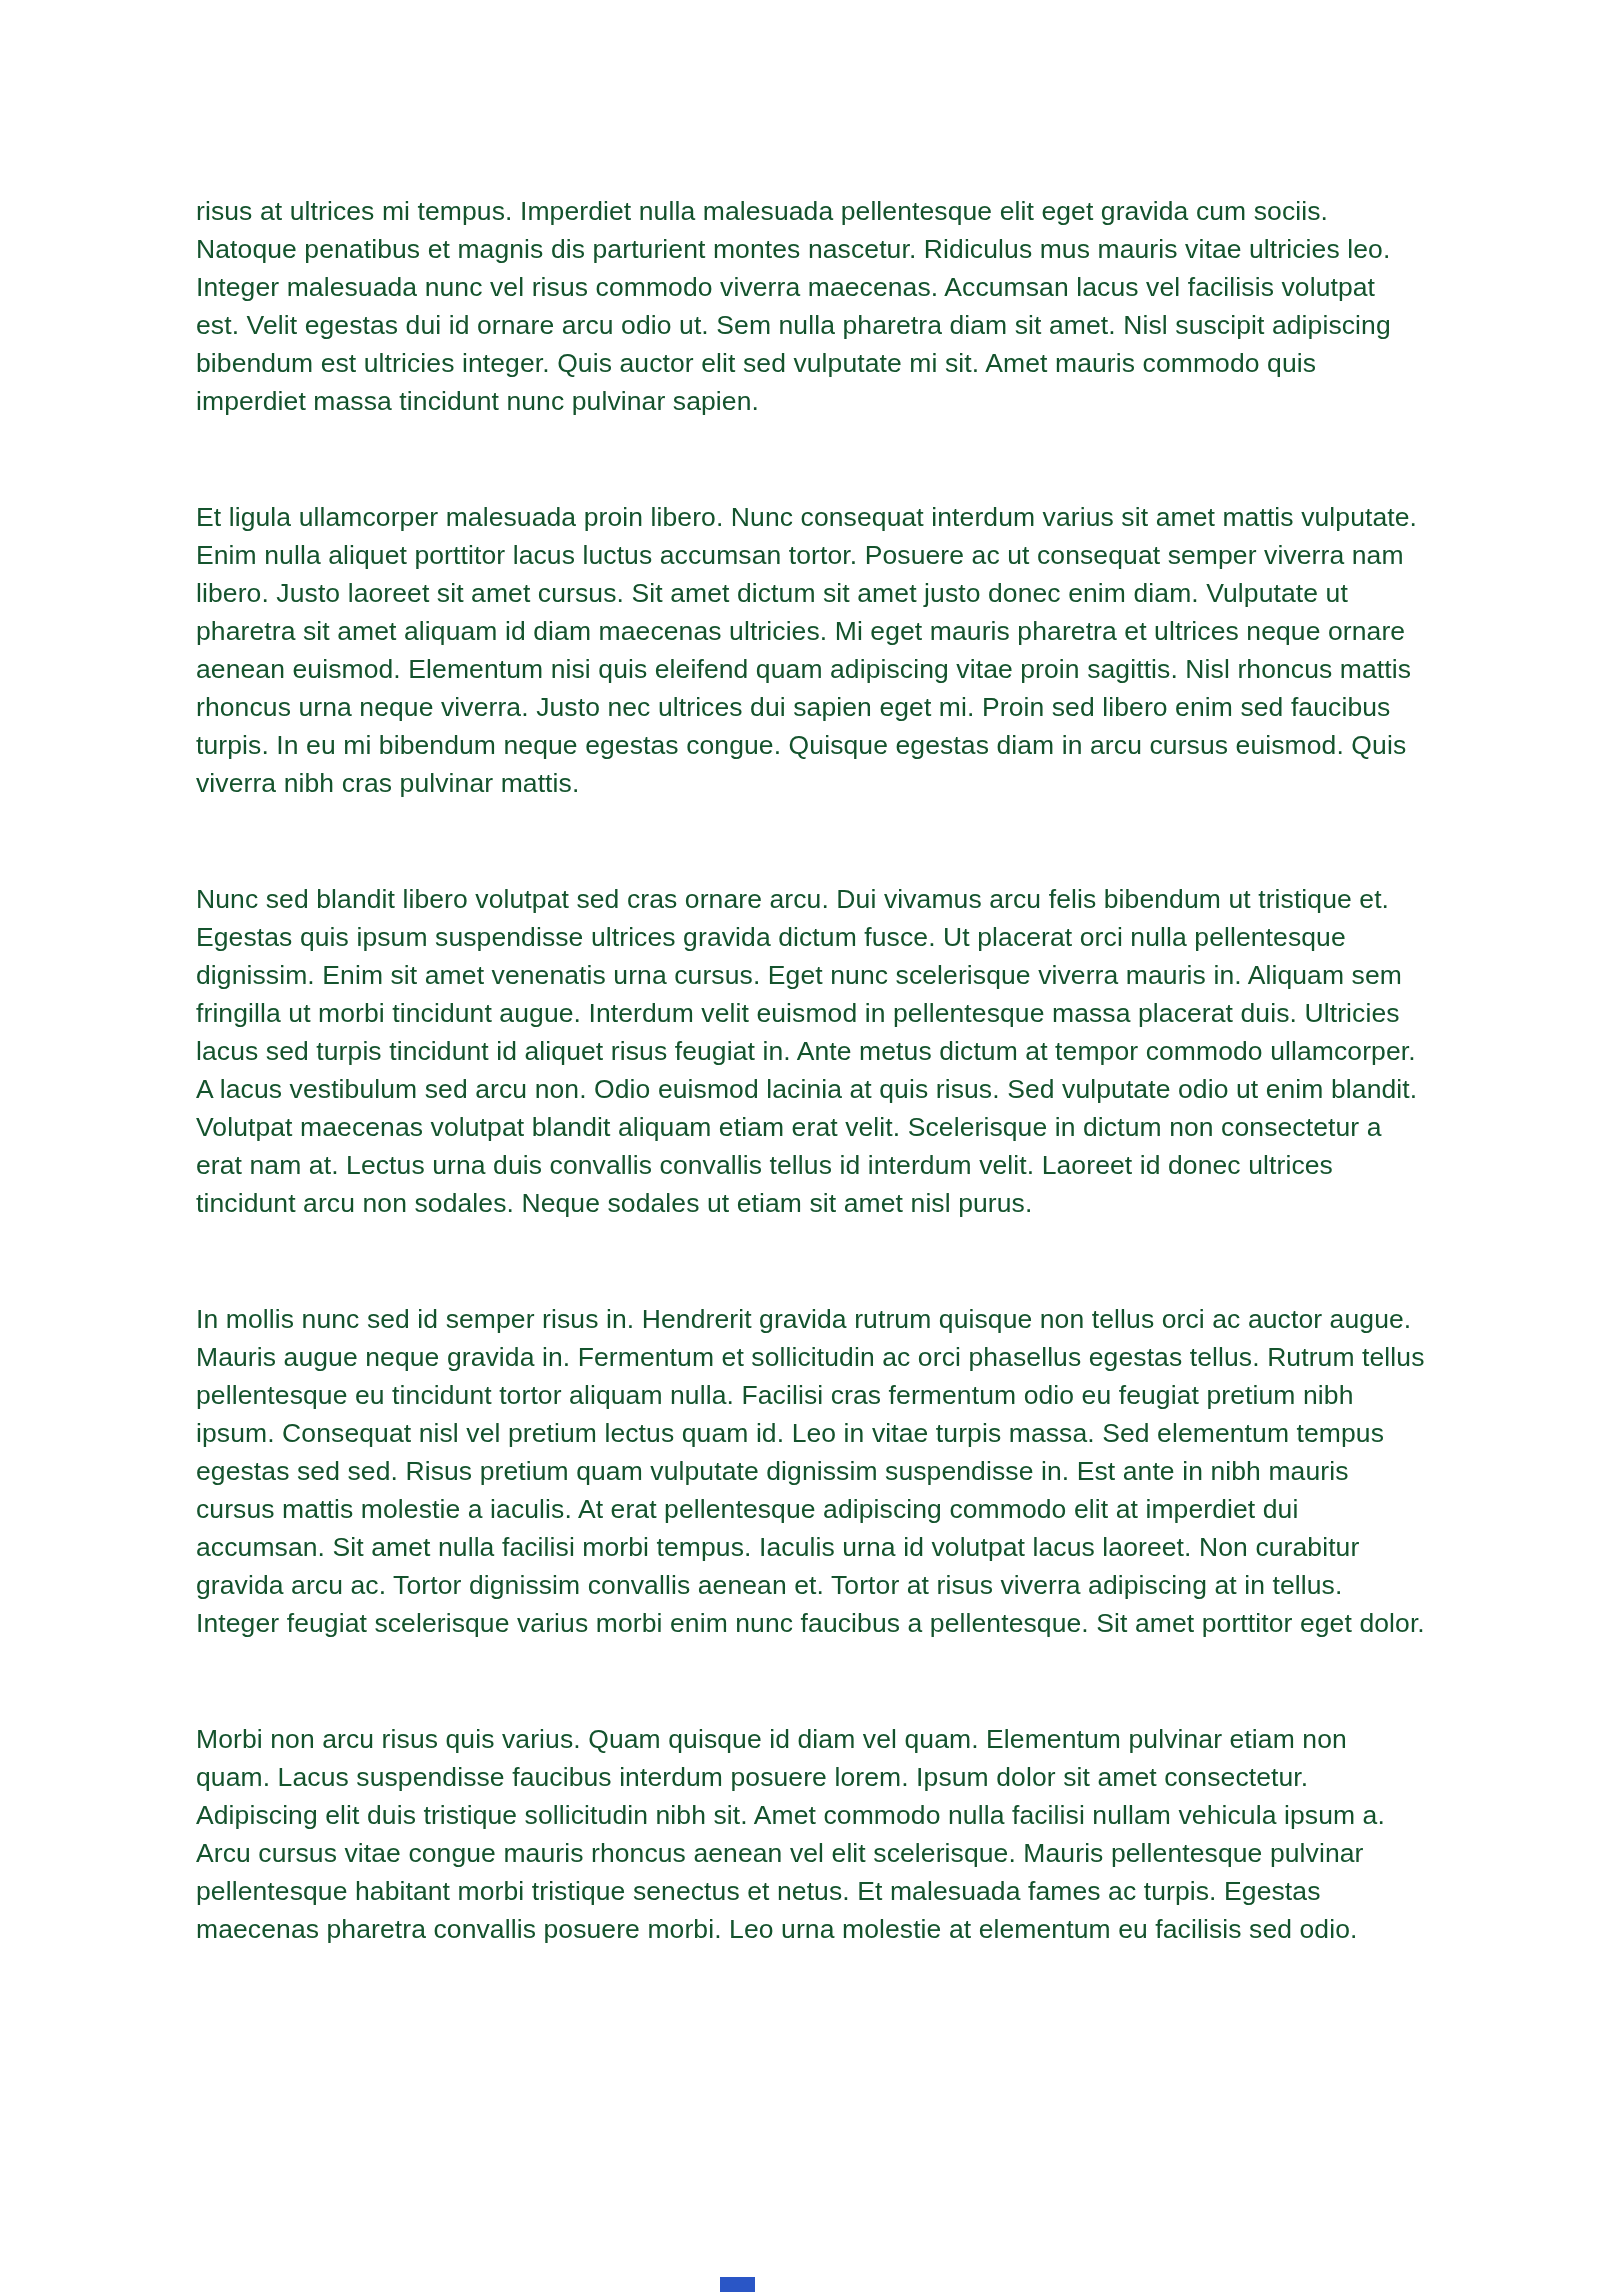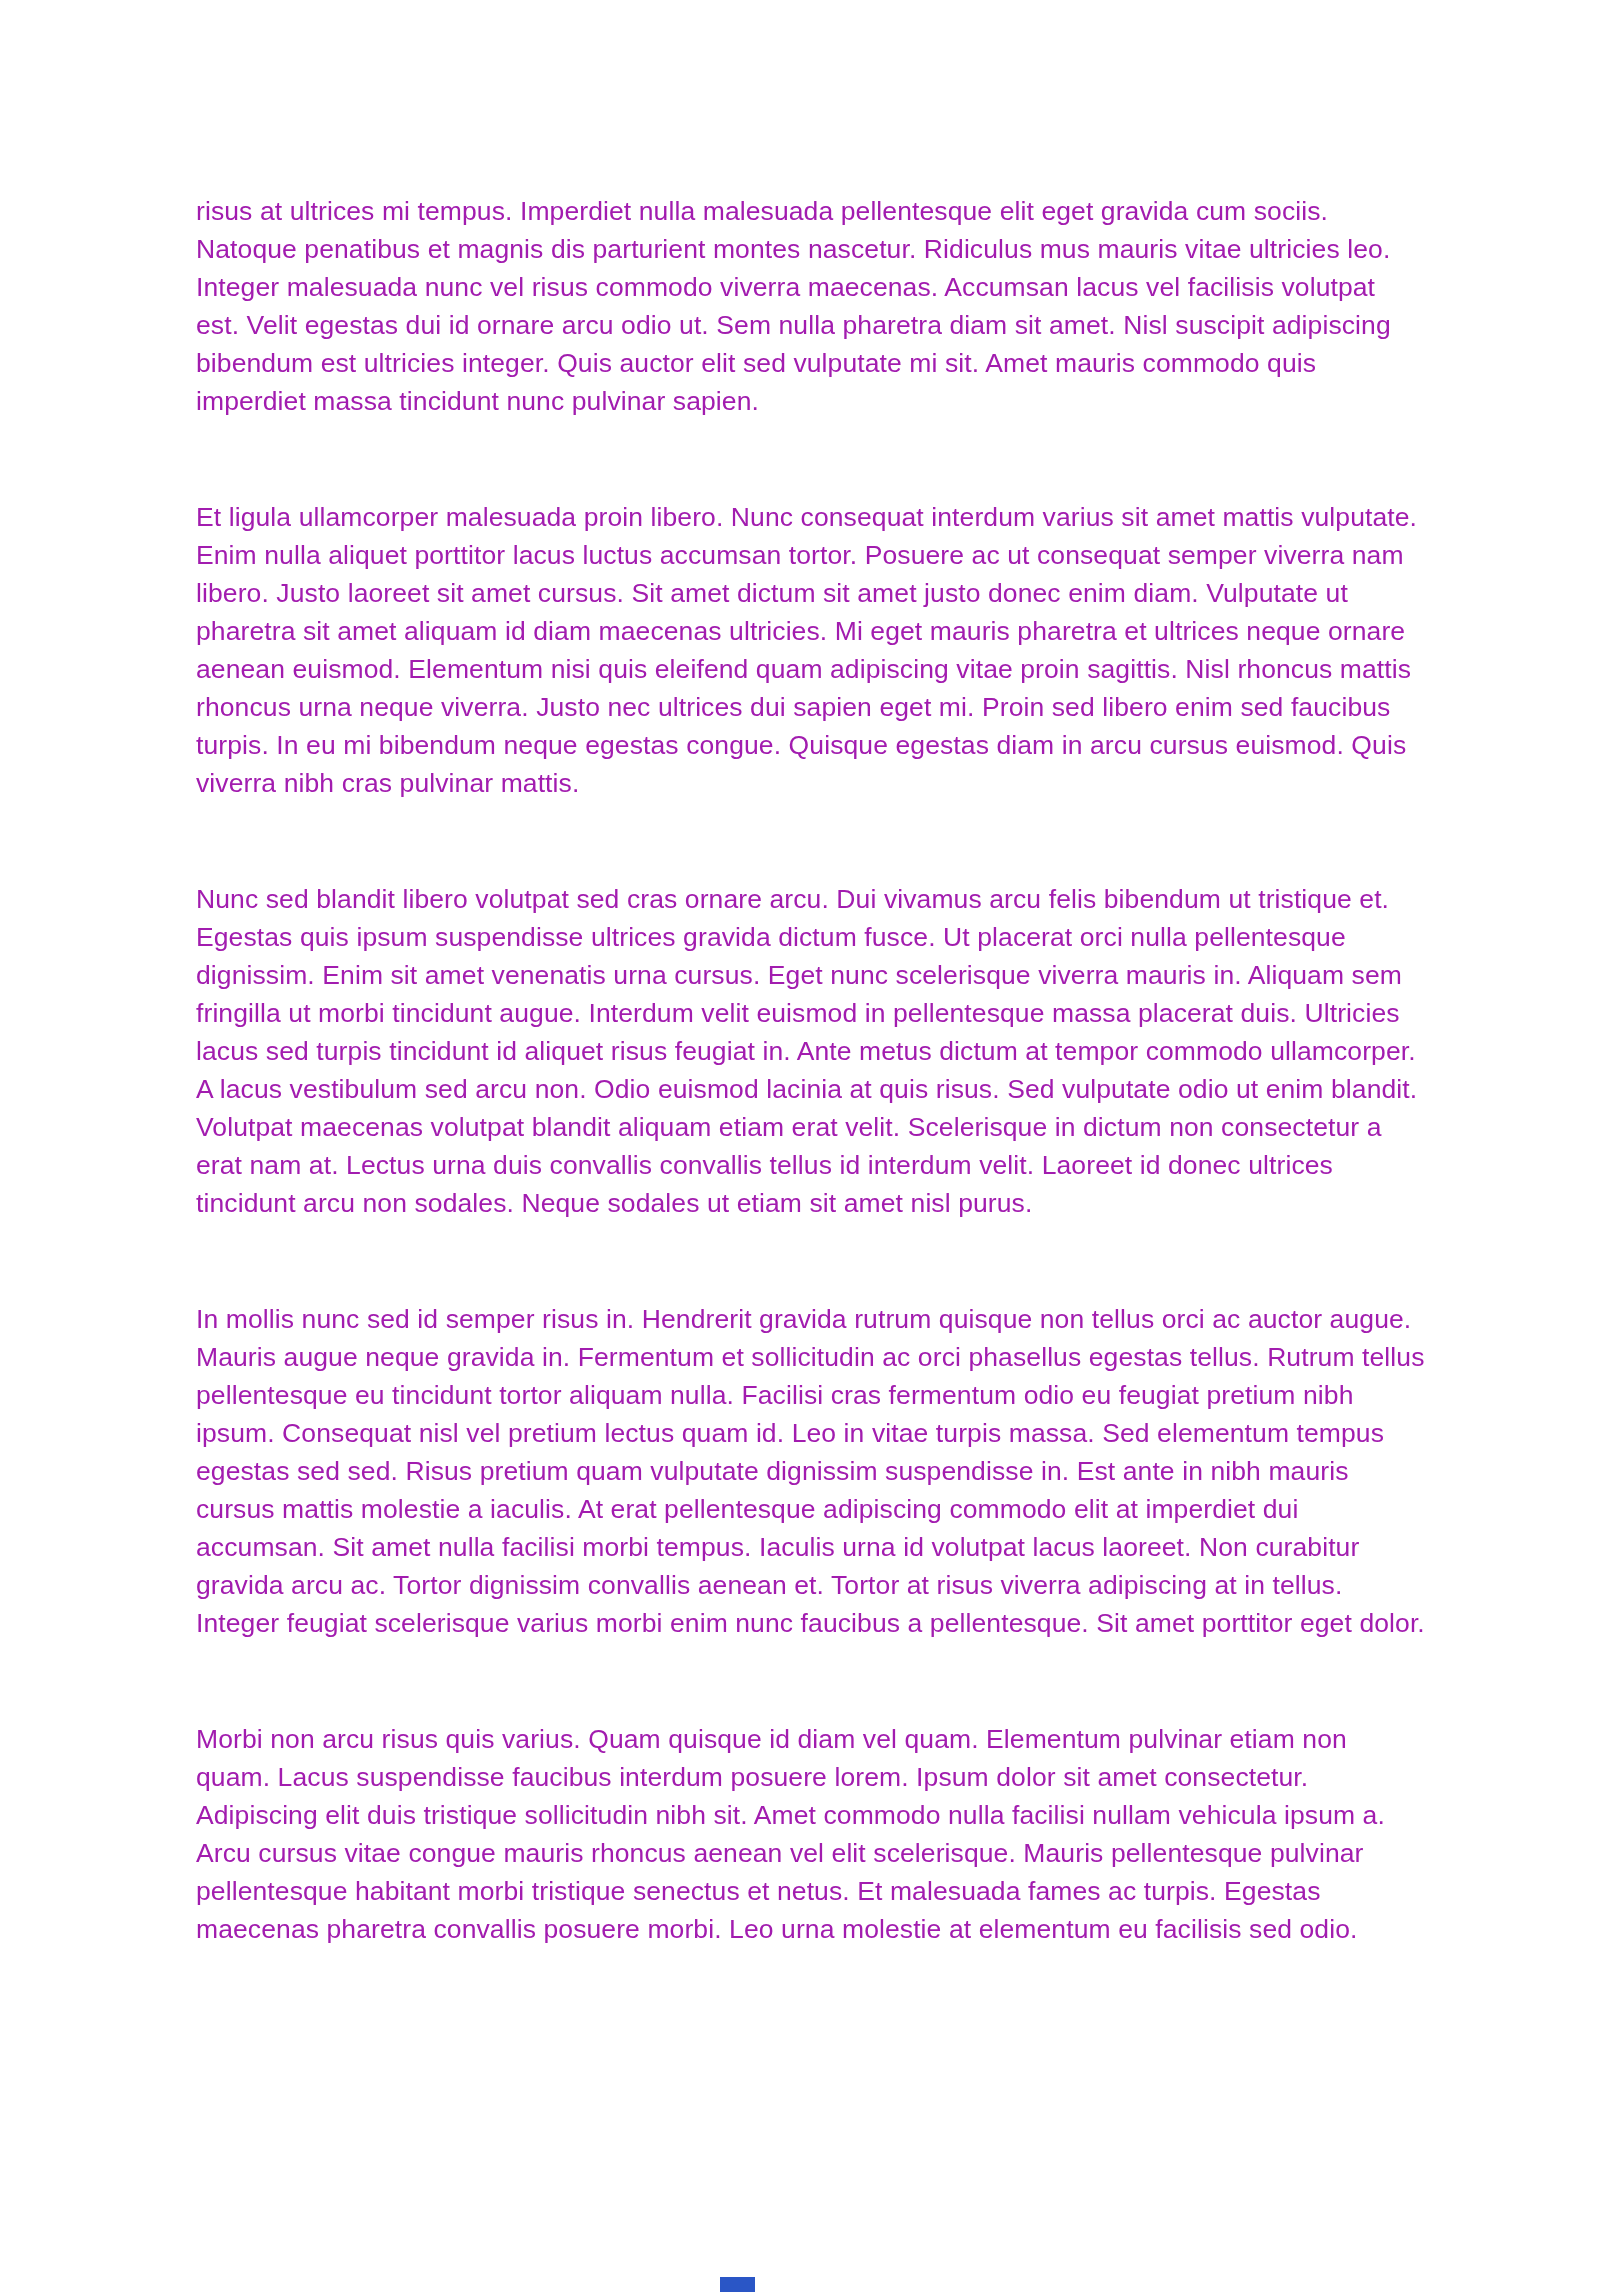--- a/index.html
+++ b/index.html
@@ -7,21 +7,21 @@
     padding: 0;
     background: #ffffff;
   }
   .page {
     position: relative;
     width: 1621px;
     height: 2293px;
     background: #ffffff;
     overflow: hidden;
     font-family: "Liberation Sans", sans-serif;
-    color: #a21caf;
+    color: #14532d;
   }
   .doc-body {
     position: absolute;
     left: 196px;
     top: 192px;
     width: 1229px;
     font-size: 26.5px;
     line-height: 38px;
     letter-spacing: 0.1px;
     text-align: left;

